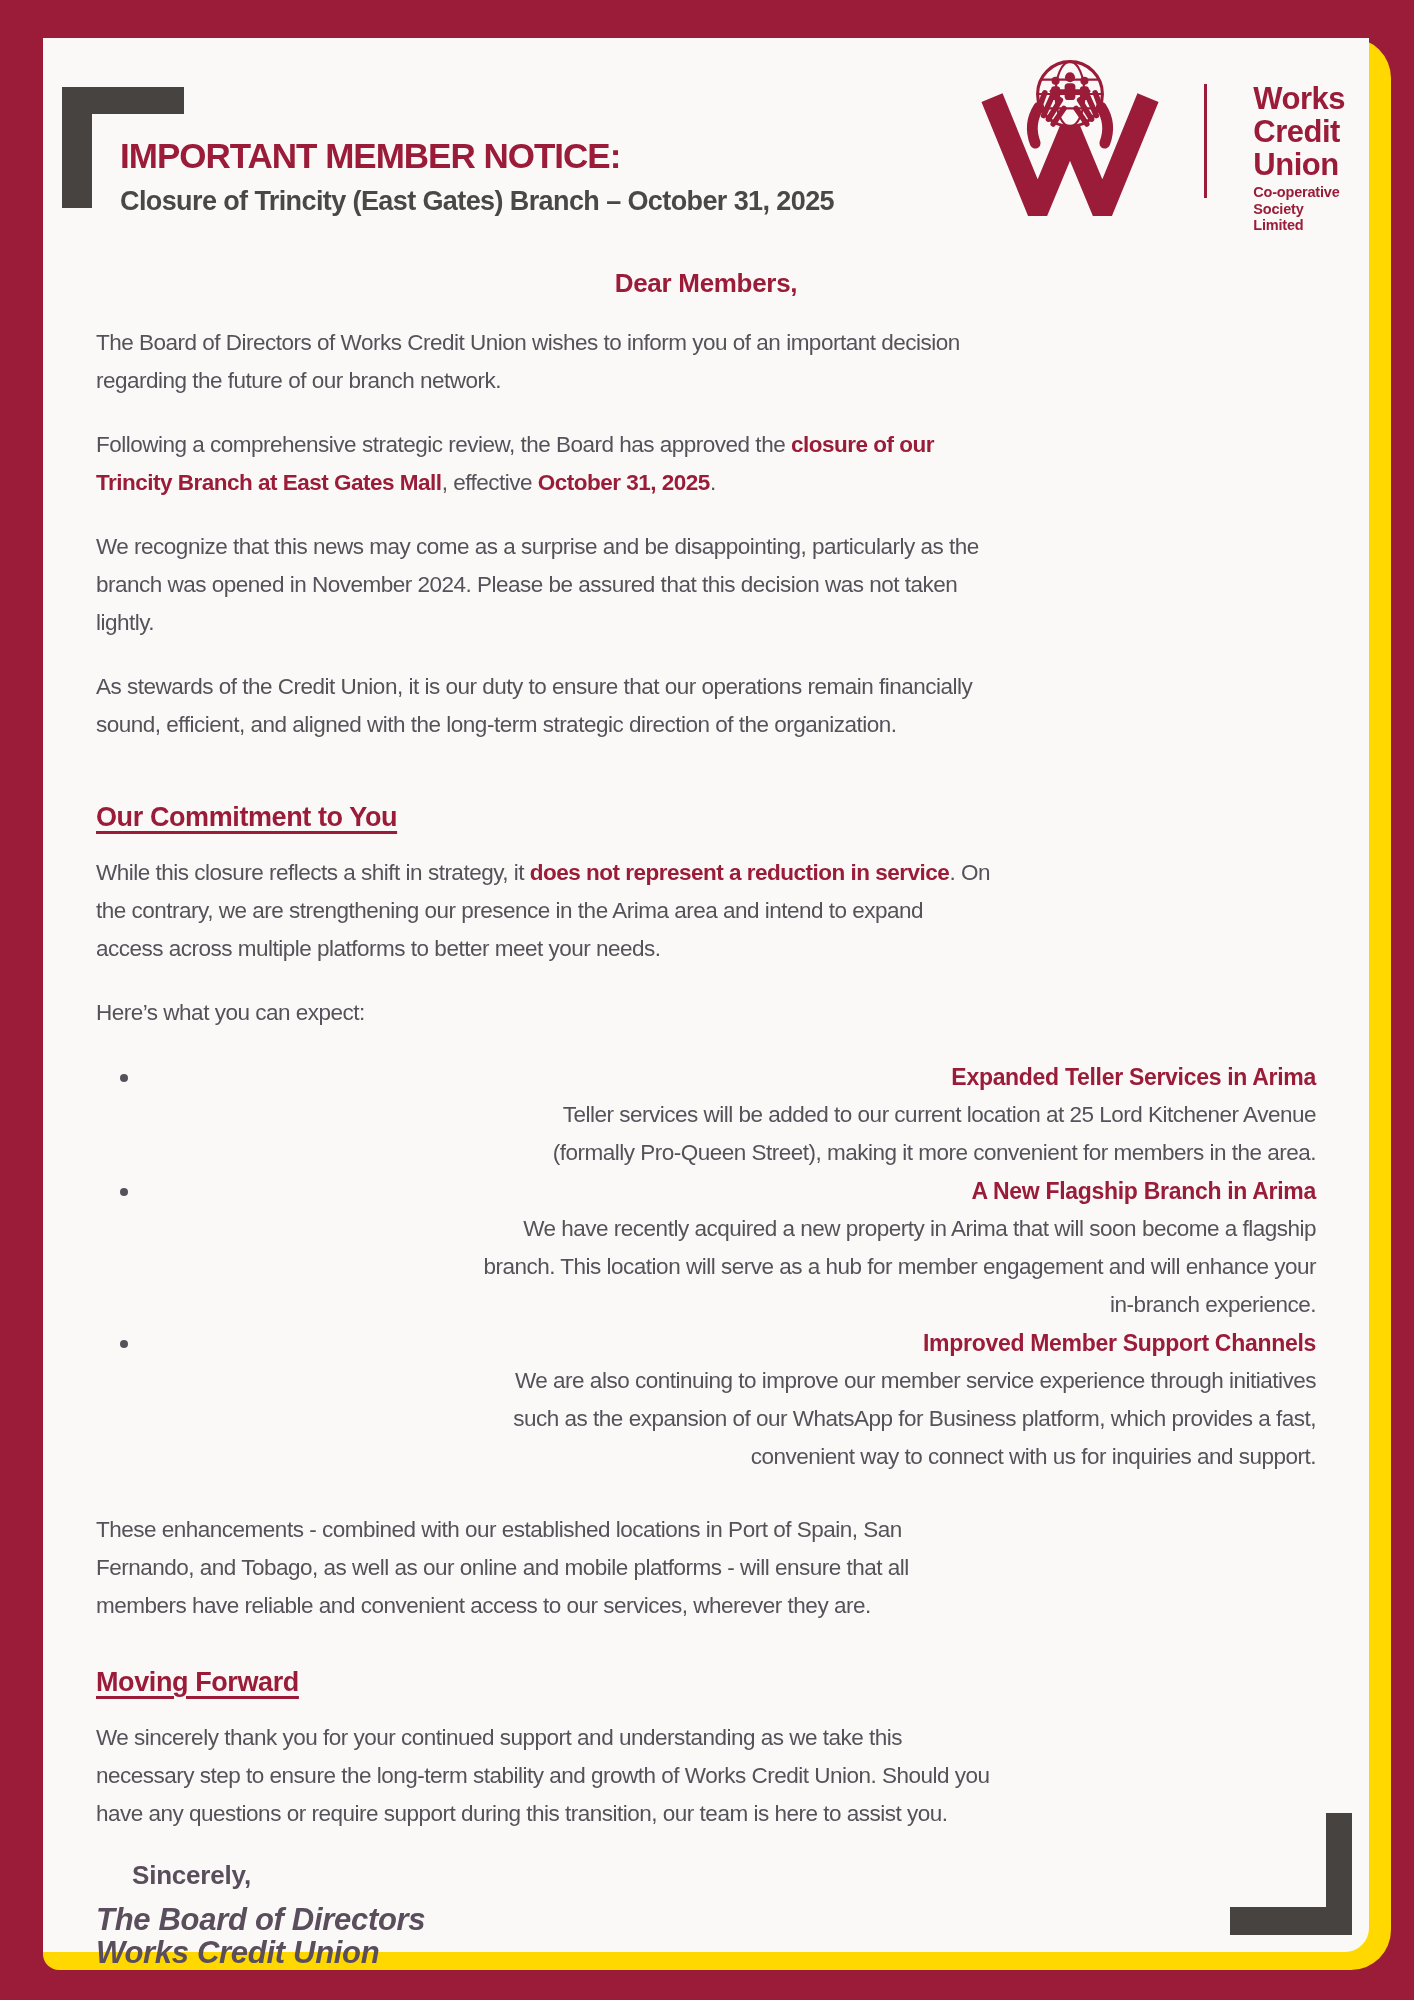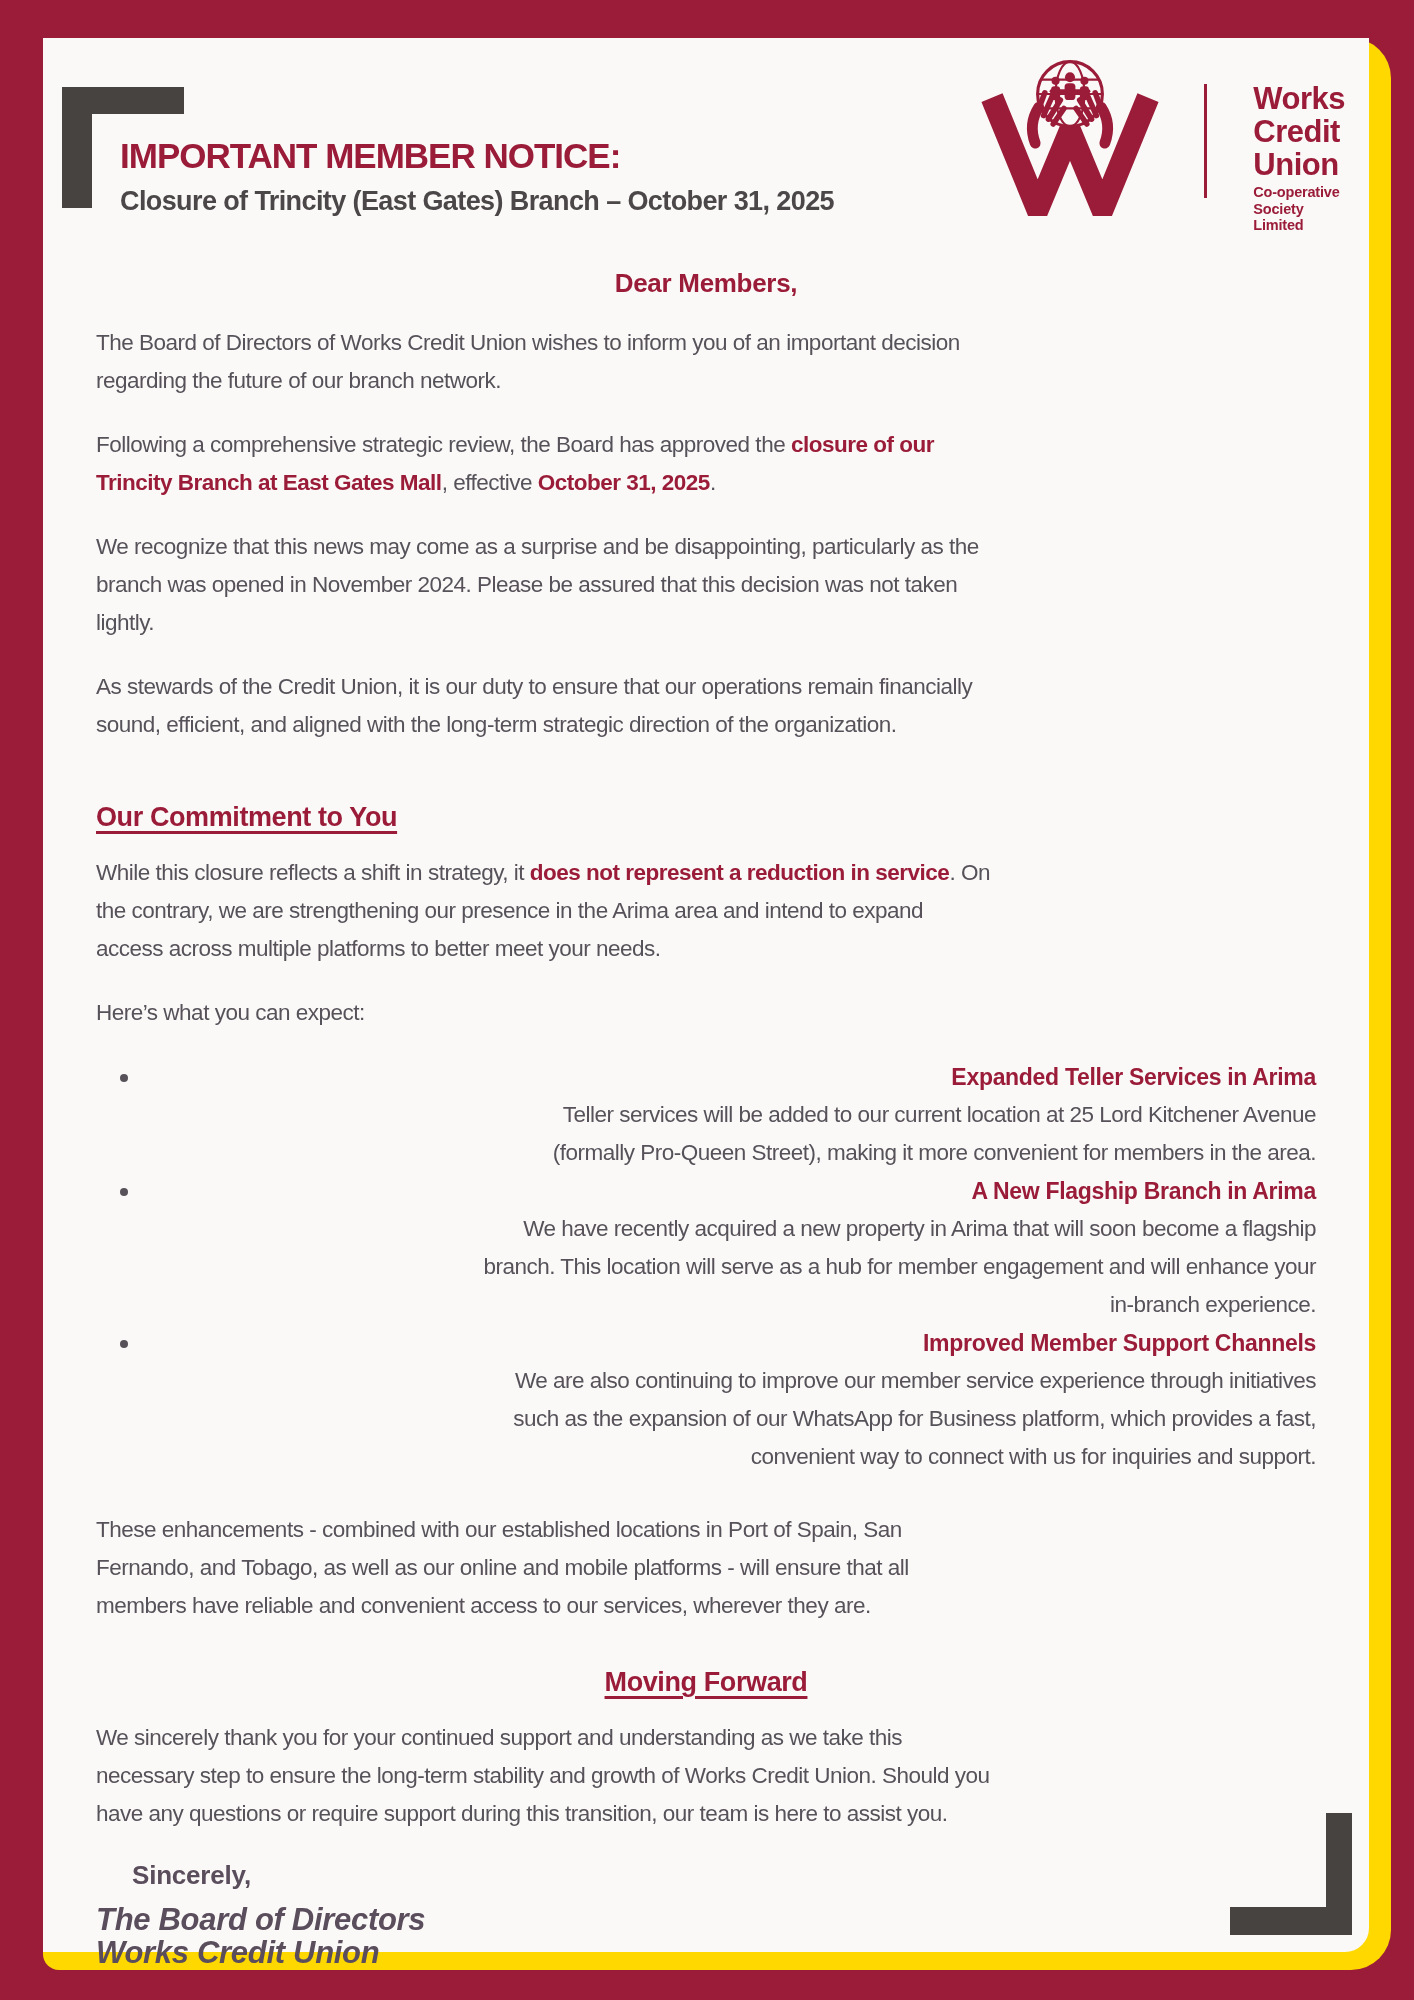--- a/index.html
+++ b/index.html
@@ -35,21 +35,21 @@
   .logo-sub{margin-top:3px;}
 
   
   .body-col{width:1220px;color:var(--body-text);font-size:22.5px;line-height:38px;letter-spacing:-0.5px;}
   .greeting{font-size:26px;font-weight:bold;color:var(--maroon);line-height:30px;margin-bottom:26px;letter-spacing:-0.3px;text-align:center;}
   p.para{white-space:pre-line;margin-bottom:26px;}
   .rich b{color:var(--maroon);font-weight:bold;}
   .section-heading{font-size:27px;font-weight:bold;color:var(--maroon);line-height:34px;letter-spacing:-0.4px;
     text-decoration:underline;text-decoration-thickness:2.5px;text-underline-offset:5px;}
   .heading-commitment{margin:56px 0 20px 0;}
-  .heading-forward{margin:40px 0 20px 0;text-align:center;}
+  .heading-forward{margin:40px 0 20px 0;}
   .expect-intro{margin:10px 0 0 0;white-space:pre-line;}
   ul.expect-list{list-style:none;text-align:right;}
   ul.expect-list li{position:relative;padding-left:41px;}
   ul.expect-list li::before{content:"";position:absolute;left:24px;top:16px;width:8px;height:8px;border-radius:50%;background:var(--body-text);}
   .bullet-title{font-size:23px;font-weight:bold;color:var(--maroon);line-height:38px;letter-spacing:-0.3px;}
   .bullet-body{white-space:pre-line;margin-left:11px;}
   .para-enhancements{margin-top:35px !important;}
 
   
   .signature{margin-top:26px;color:var(--signature);}

